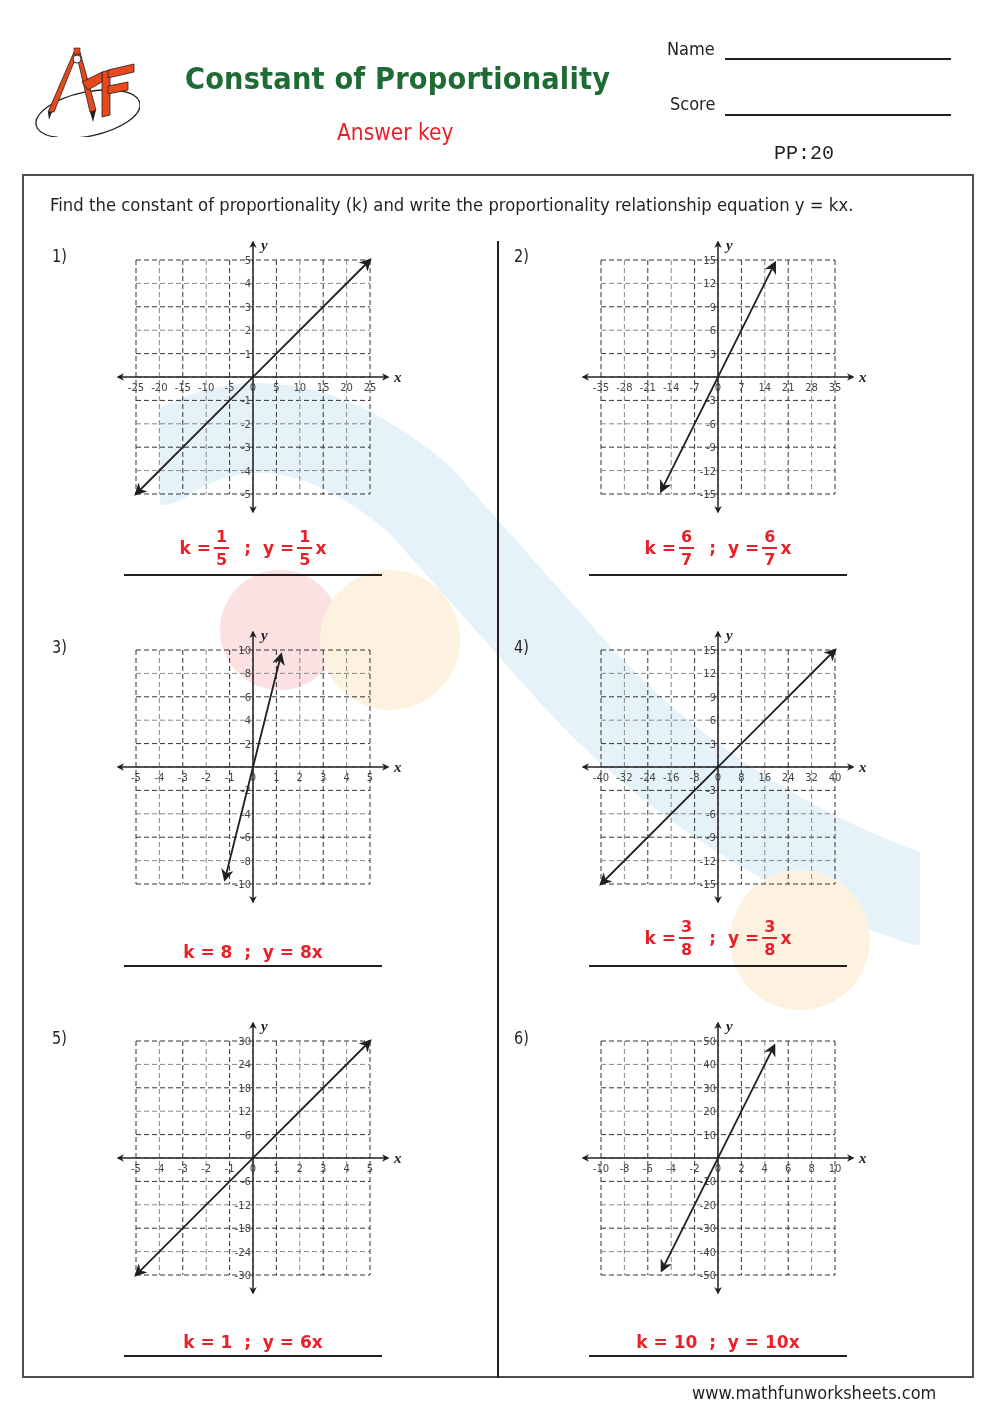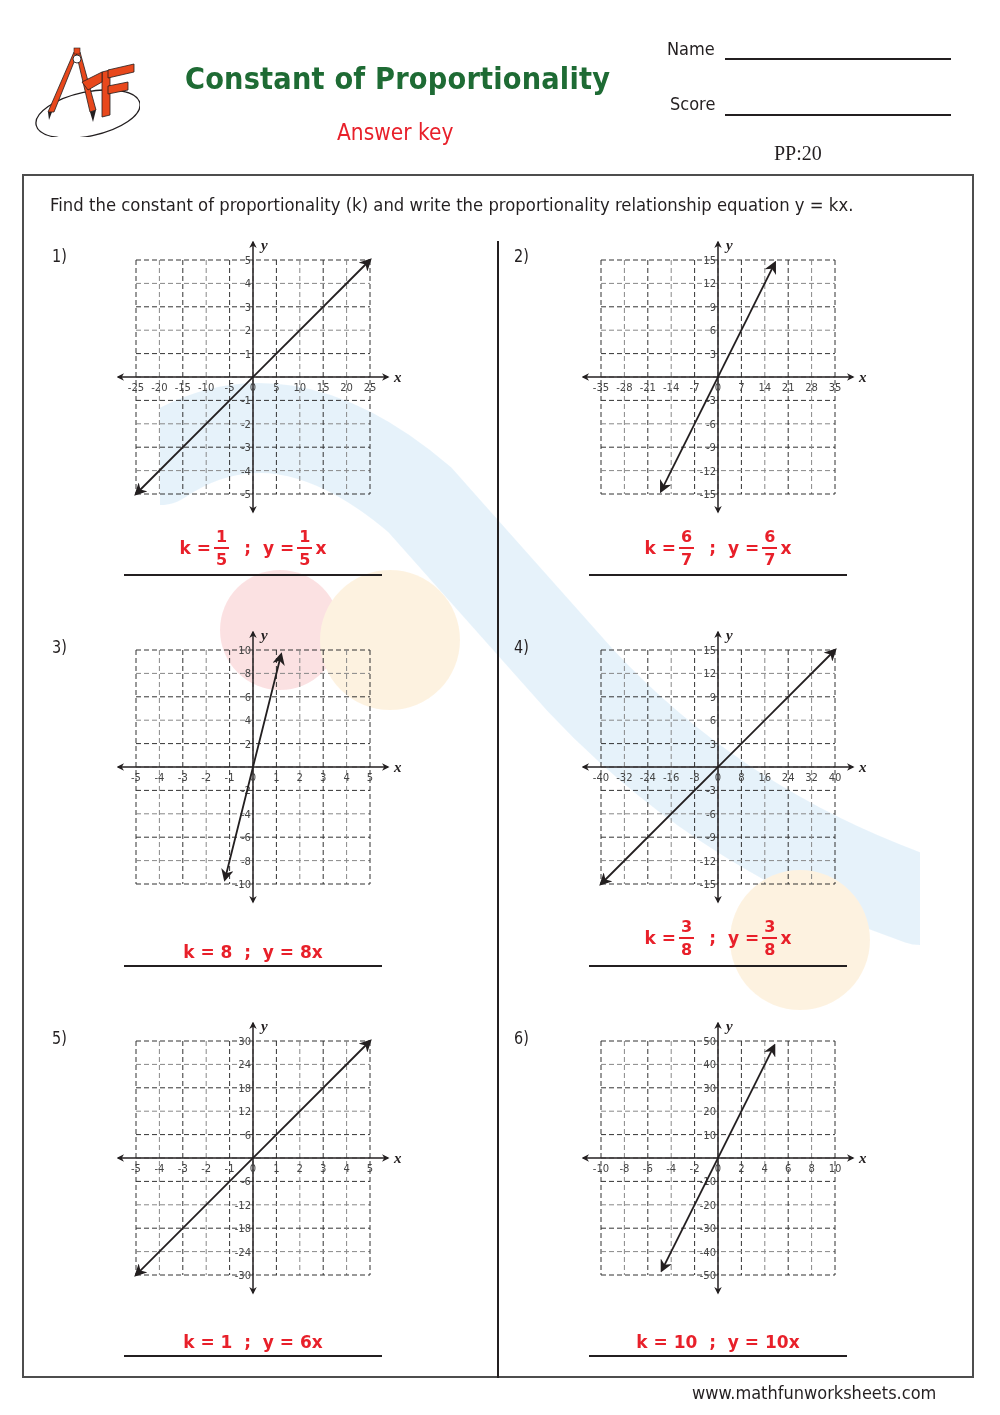--- a/index.html
+++ b/index.html
@@ -3,21 +3,21 @@
 <meta charset="utf-8">
 <style>
   html, body { margin: 0; padding: 0; background: #ffffff; }
   body { width: 1000px; height: 1415px; position: relative; overflow: hidden; font-family: "Liberation Sans", sans-serif; color: #231f20; }
   .abs { position: absolute; }
   .logo { left: 30px; top: 42px; width: 110px; height: 95px; }
   .title { left: 185px; top: 60px; font-size: 31px; font-weight: bold; color: #1e6b34; letter-spacing: 0.2px; white-space: nowrap; font-family: "DejaVu Sans", sans-serif; transform: scaleX(0.88); transform-origin: left top; }
   .subtitle { left: 337px; top: 119px; font-size: 23px; color: #e8202a; white-space: nowrap; font-family: "DejaVu Sans", sans-serif; transform: scaleX(0.88); transform-origin: left top; }
   .field-label { font-size: 18px; color: #231f20; white-space: nowrap; font-family: "DejaVu Sans", sans-serif; transform: scaleX(0.9); transform-origin: left top; }
   .field-line { height: 0; border-top: 2px solid #231f20; }
-  .pp { left: 774px; top: 142px; font-size: 20px; font-family: Liberation Serif, serif; white-space: nowrap; text-align: right; }
+  .pp { left: 774px; top: 142px; font-size: 20px; font-family: Liberation Mono, monospace; white-space: nowrap; text-align: right; }
   .frame { left: 22px; top: 174px; width: 952px; height: 1204px; border: 2px solid #4d4d4d; box-sizing: border-box; }
   .divider { left: 497px; top: 241px; width: 0; height: 1137px; border-left: 2px solid #231f20; }
   .instructions { left: 50px; top: 194px; font-size: 18px; white-space: nowrap; font-family: "DejaVu Sans", sans-serif; transform: scaleX(0.915); transform-origin: left top; }
   .qnum { font-size: 17px; font-family: "DejaVu Sans", sans-serif; transform: scaleX(0.85); transform-origin: left top; }
   .graph { position: absolute; }
   .answer { position: absolute; width: 258px; height: 40px; color: #e8202a; font-weight: bold; font-size: 17px; display: flex; align-items: center; justify-content: center; white-space: nowrap; font-family: "DejaVu Sans", sans-serif; }
   .answer-line { position: absolute; width: 258px; height: 0; border-top: 2px solid #231f20; }
   .frac { display: inline-flex; flex-direction: column; align-items: center; vertical-align: middle; line-height: 1; margin: 0 3px; font-size: 16px; }
   .frac .num { padding: 0 2px 2px; border-bottom: 2px solid #e8202a; }
   .frac .den { padding-top: 3px; }

